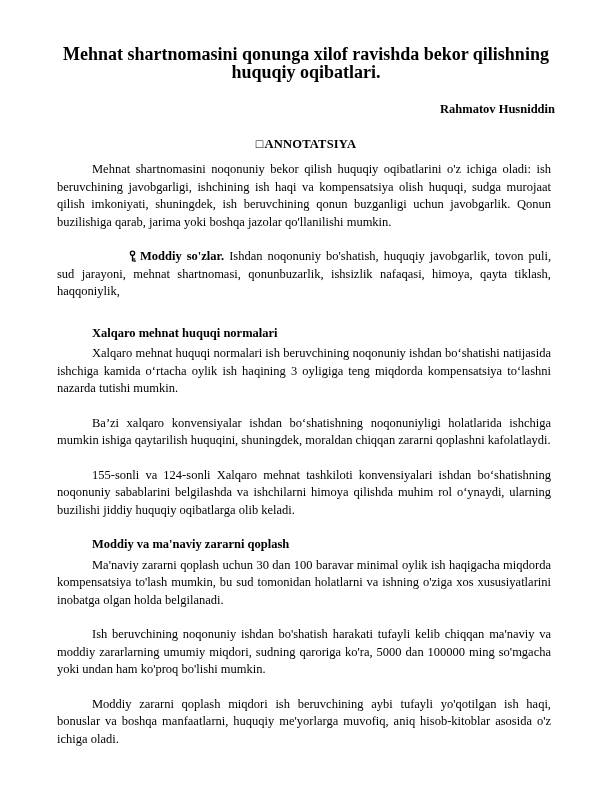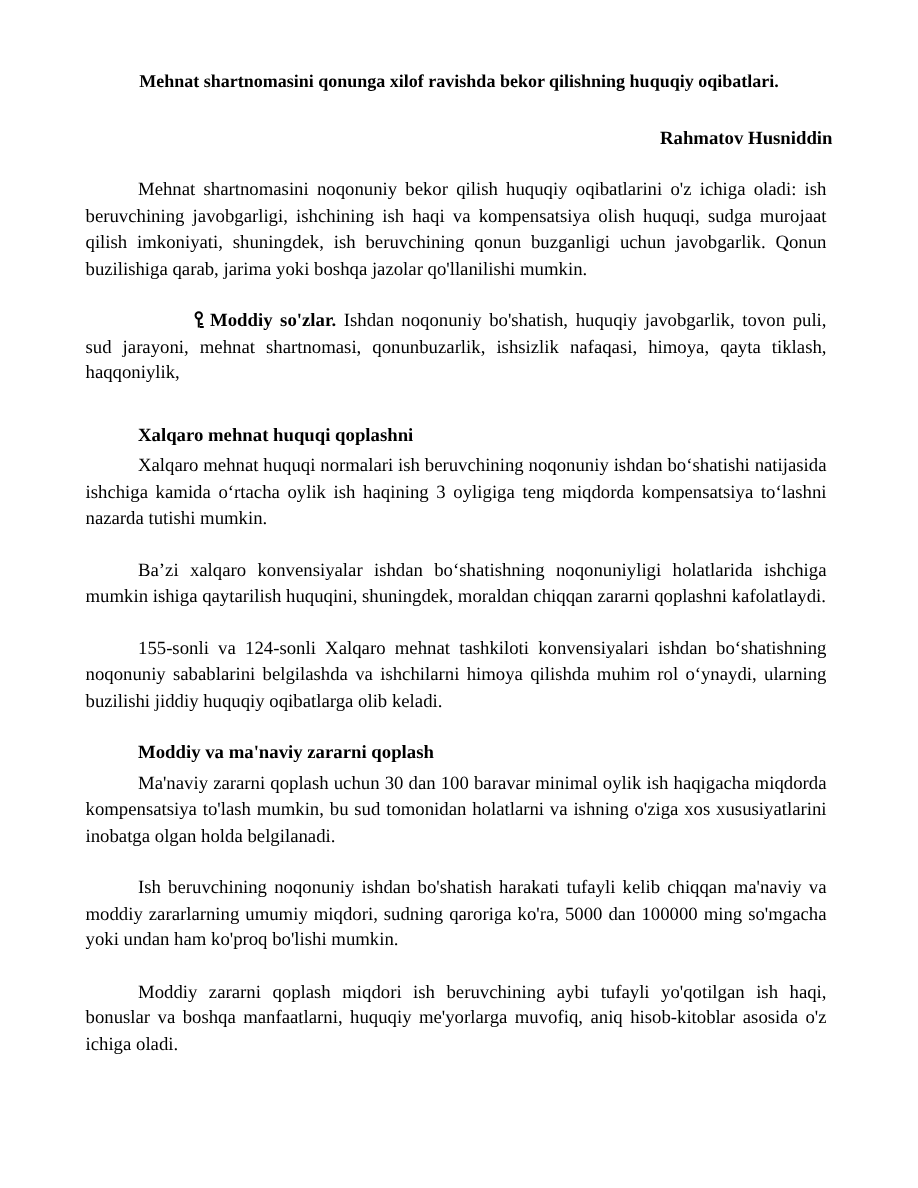--- a/index.html
+++ b/index.html
@@ -18,21 +18,21 @@
     font-family: "Liberation Serif", "DejaVu Serif", serif;
     font-size: 12.5px;
     line-height: 17.5px;
     padding: 46px 57px 18px 57px;
     overflow: hidden;
   }
   .doc-title {
     margin: 0 0 20px 0;
     text-align: center;
     font-weight: bold;
-    font-size: 12px;
+    font-size: 18px;
   }
   .doc-author {
     margin: 0 0 17px 0;
     text-align: right;
     font-weight: bold;
   }
   .annotation-heading {
     margin: 0 0 8px 0;
     text-align: center;
     font-weight: bold;
@@ -72,31 +72,32 @@
 </style>
 </head>
 <body>
 
 <div class="page">
 
   <p class="doc-title">Mehnat shartnomasini qonunga xilof ravishda bekor qilishning huquqiy oqibatlari.</p>
 
   <p class="doc-author">Rahmatov Husniddin</p>
 
+  <p class="annotation-heading"><span class="marker">□</span><span>ANNOTATSIYA</span></p>
 
   <p class="para">Mehnat shartnomasini noqonuniy bekor qilish huquqiy oqibatlarini o'z ichiga oladi: ish beruvchining javobgarligi, ishchining ish haqi va kompensatsiya olish huquqi, sudga murojaat qilish imkoniyati, shuningdek, ish beruvchining qonun buzganligi uchun javobgarlik.  Qonun buzilishiga qarab, jarima yoki boshqa jazolar qo'llanilishi mumkin.</p>
 
   <p class="para"><span class="key-icon"><svg width="11" height="12" viewBox="0 0 16 18" aria-hidden="true">
           <circle cx="8" cy="5" r="3.2" fill="none" stroke="#000000" stroke-width="2"></circle>
           <rect x="7" y="8" width="2" height="9" fill="#000000"></rect>
           <rect x="9" y="12.5" width="3" height="2" fill="#000000"></rect>
           <rect x="9" y="15.5" width="4" height="2" fill="#000000"></rect>
         </svg></span><span class="keywords-label">Moddiy so'zlar.</span> <span>Ishdan noqonuniy bo'shatish,  huquqiy javobgarlik,  tovon puli, sud jarayoni,  mehnat shartnomasi,  qonunbuzarlik,  ishsizlik nafaqasi,  himoya,  qayta tiklash,  haqqoniylik,</span></p>
 
-  <p class="section-heading first">Xalqaro mehnat huquqi qoplashni</p>
+  <p class="section-heading first">Xalqaro mehnat huquqi normalari</p>
 
   <p class="para">Xalqaro mehnat huquqi normalari ish beruvchining noqonuniy ishdan boʻshatishi natijasida ishchiga kamida oʻrtacha oylik ish haqining 3 oyligiga teng miqdorda kompensatsiya toʻlashni nazarda tutishi mumkin.</p>
 
   <p class="para">Baʼzi xalqaro konvensiyalar ishdan boʻshatishning noqonuniyligi holatlarida ishchiga mumkin ishiga qaytarilish huquqini, shuningdek,  moraldan chiqqan zararni qoplashni kafolatlaydi.</p>
 
   <p class="para">155-sonli va 124-sonli Xalqaro mehnat tashkiloti konvensiyalari ishdan boʻshatishning noqonuniy sabablarini belgilashda va ishchilarni himoya qilishda muhim rol oʻynaydi,  ularning buzilishi jiddiy huquqiy oqibatlarga olib keladi.</p>
 
   <p class="section-heading second">Moddiy va ma'naviy zararni qoplash</p>
 
   <p class="para">Ma'naviy zararni qoplash uchun 30 dan 100 baravar minimal oylik ish haqigacha miqdorda kompensatsiya to'lash mumkin,  bu sud tomonidan holatlarni va  ishning o'ziga xos xususiyatlarini inobatga olgan holda belgilanadi.</p>

